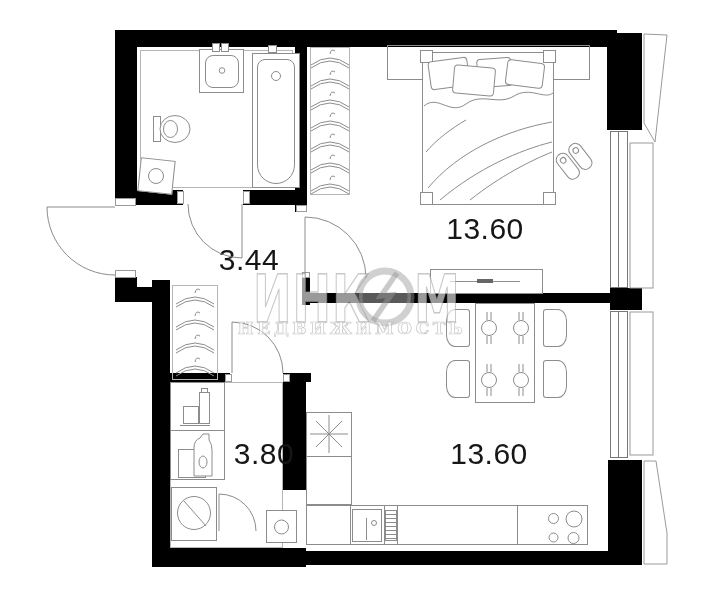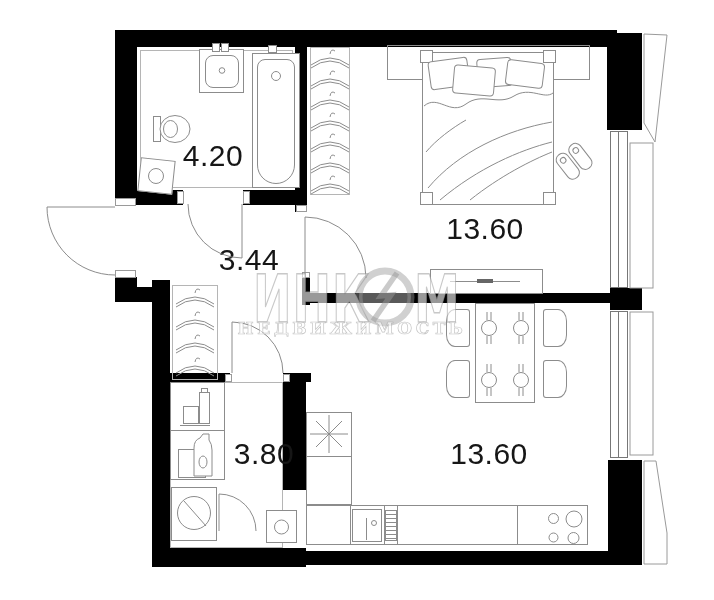--- a/index.html
+++ b/index.html
@@ -119,21 +119,20 @@
   <div class="hline" style="left:180px;top:425px;width:30px"></div>
   <div class="furn" style="left:178px;top:449px;width:28px;height:29px"></div>
   <div class="furn" style="left:171px;top:487px;width:46px;height:54px"></div>
   <div class="furn" style="left:266px;top:510px;width:31px;height:33px"></div>
 
   <div style="position:absolute;left:610px;top:131px;width:18px;height:157px;border:1px solid #777;background:#fff;box-sizing:border-box"></div>
   <div style="position:absolute;left:618px;top:131px;width:1px;height:157px;background:#777"></div>
   <div style="position:absolute;left:610px;top:311px;width:18px;height:147px;border:1px solid #777;background:#fff;box-sizing:border-box"></div>
   <div style="position:absolute;left:618px;top:311px;width:1px;height:147px;background:#777"></div>
 
-  <div class="area-label" style="left:153px;top:141px">4.20</div>
   <div class="area-label" style="left:189px;top:245px">3.44</div>
   <div class="area-label" style="left:425px;top:214px">13.60</div>
   <div class="area-label" style="left:204px;top:439px">3.80</div>
   <div class="area-label" style="left:429px;top:439px">13.60</div>
 
   <svg width="714" height="600" viewBox="0 0 714 600">
     <defs>
       <g id="hg">
         <path d="M0,14 Q19,0 38,14" class="ln"></path>
         <path d="M0,17 Q19,3 38,17" class="ln"></path>

